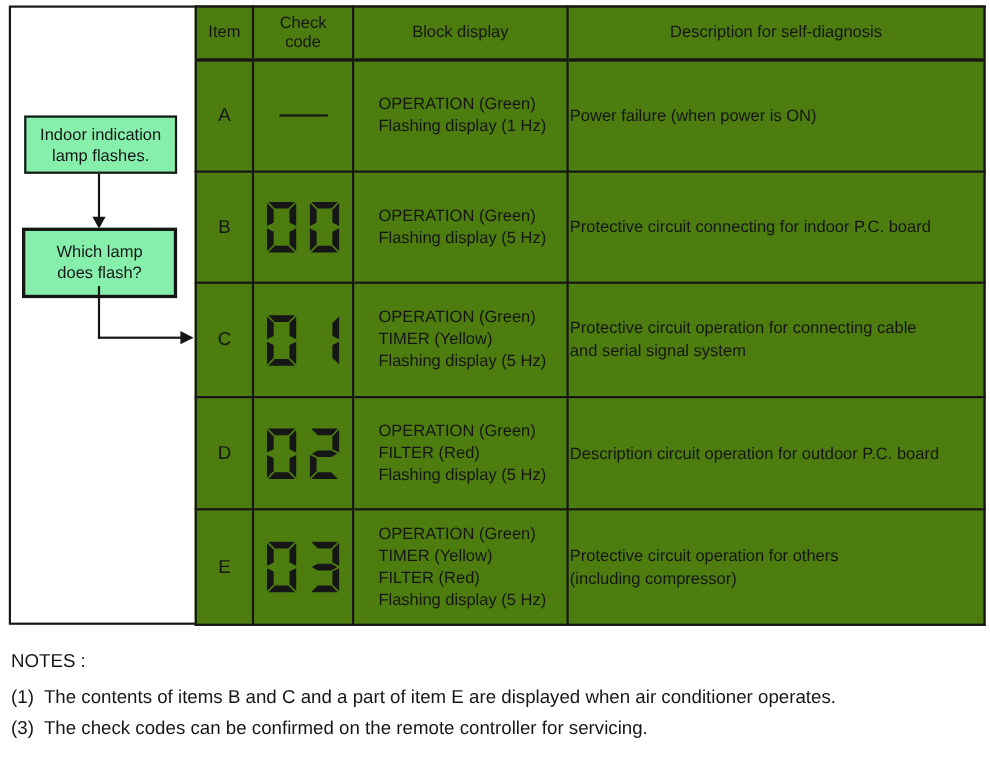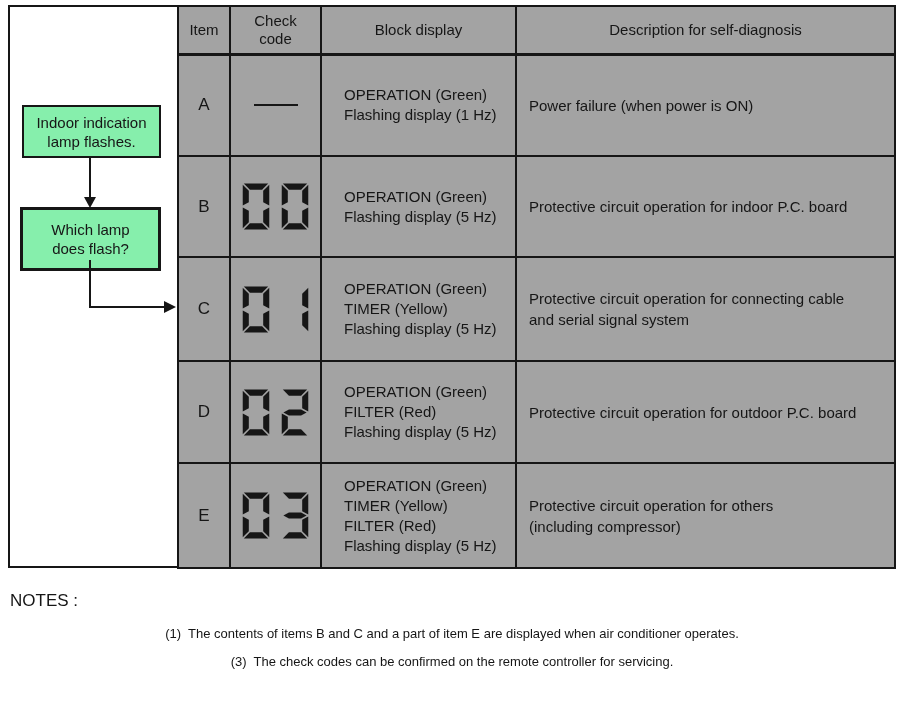--- a/index.html
+++ b/index.html
@@ -34,43 +34,43 @@
   }
   .fc-arrow-right {
     position:absolute; left:164px; top:301px; width:0; height:0;
     border-top:6px solid transparent; border-bottom:6px solid transparent;
     border-left:12px solid #161616;
   }
 
   
   .diag-table {
     position:absolute; left:177px; top:5px; width:717px;
-    border-collapse:collapse; table-layout:fixed; background:#a3a3a3;
+    border-collapse:collapse; table-layout:fixed; background:#4d7c0f;
   }
   .diag-table th, .diag-table td {
     border:2px solid #161616; padding:0; vertical-align:middle;
   }
   .diag-table thead th {
     border-bottom:3px solid #161616;
     font-weight:400; font-size:15px; line-height:18px;
     text-align:center; white-space:pre-line;
   }
   td.c-item { text-align:center; font-size:17px; }
   td.c-code { text-align:center; }
   td.c-block { padding-left:22px; font-size:15px; line-height:20px; white-space:pre-line; }
-  td.c-desc  { padding-left:12px; padding-right:8px; font-size:15px; line-height:21px; white-space:pre-line; }
+  td.c-desc  { padding-left:1px; padding-right:8px; font-size:15px; line-height:21px; white-space:pre-line; }
 
   .sevenseg { display:flex; justify-content:center; align-items:center; gap:9px; }
   .seg-digit { width:30px; height:47px; display:block; }
   .code-dash { width:44px; height:2px; background:#161616; margin:0 auto; }
 
   
   .notes { position:absolute; left:10px; top:591px; width:884px; }
   .notes-title { font-size:17px; font-weight:400; margin-bottom:9px; }
-  .note-line { font-size:13px; line-height:28px; white-space:pre-wrap;text-align:center; }
+  .note-line { font-size:17px; line-height:28px; white-space:pre-wrap; }
 </style>
 </head>
 <body>
 
 <div class="page">
 
   <div class="panel-border"></div>
 
   <div class="fc-box fc-box1">Indoor indication
 lamp flashes.</div>
@@ -127,21 +127,21 @@
                 <polygon points="98,6 98,81 76,70 76,28" fill="#161616"></polygon>
                 <polygon points="98,89 98,164 76,142 76,100" fill="#161616"></polygon>
                 <polygon points="6,168 94,168 72,146 28,146" fill="#161616"></polygon>
                 <polygon points="2,89 24,100 24,142 2,164" fill="#161616"></polygon>
                 <polygon points="2,6 24,28 24,70 2,81" fill="#161616"></polygon>
               </svg>
             </div>
         </td>
         <td class="c-block">OPERATION (Green)
 Flashing display (5 Hz)</td>
-        <td class="c-desc">Protective circuit operation for indoor P.C. board</td>
+        <td class="c-desc">Protective circuit connecting for indoor P.C. board</td>
       </tr>
       <tr style="height:104px">
         <td class="c-item">C</td>
         <td class="c-code">
           <div class="sevenseg">
               <svg viewBox="0 0 100 170" class="seg-digit">
                 <polygon points="6,2 94,2 72,24 28,24" fill="#161616"></polygon>
                 <polygon points="98,6 98,81 76,70 76,28" fill="#161616"></polygon>
                 <polygon points="98,89 98,164 76,142 76,100" fill="#161616"></polygon>
                 <polygon points="6,168 94,168 72,146 28,146" fill="#161616"></polygon>
@@ -177,21 +177,21 @@
                 <polygon points="98,6 98,81 76,70 76,28" fill="#161616"></polygon>
                 <polygon points="8,85 28,74 72,74 92,85 72,96 28,96" fill="#161616"></polygon>
                 <polygon points="2,89 24,100 24,142 2,164" fill="#161616"></polygon>
                 <polygon points="6,168 94,168 72,146 28,146" fill="#161616"></polygon>
               </svg>
             </div>
         </td>
         <td class="c-block">OPERATION (Green)
 FILTER (Red)
 Flashing display (5 Hz)</td>
-        <td class="c-desc">Protective circuit operation for outdoor P.C. board</td>
+        <td class="c-desc">Description circuit operation for outdoor P.C. board</td>
       </tr>
       <tr style="height:105px">
         <td class="c-item">E</td>
         <td class="c-code">
           <div class="sevenseg">
               <svg viewBox="0 0 100 170" class="seg-digit">
                 <polygon points="6,2 94,2 72,24 28,24" fill="#161616"></polygon>
                 <polygon points="98,6 98,81 76,70 76,28" fill="#161616"></polygon>
                 <polygon points="98,89 98,164 76,142 76,100" fill="#161616"></polygon>
                 <polygon points="6,168 94,168 72,146 28,146" fill="#161616"></polygon>

